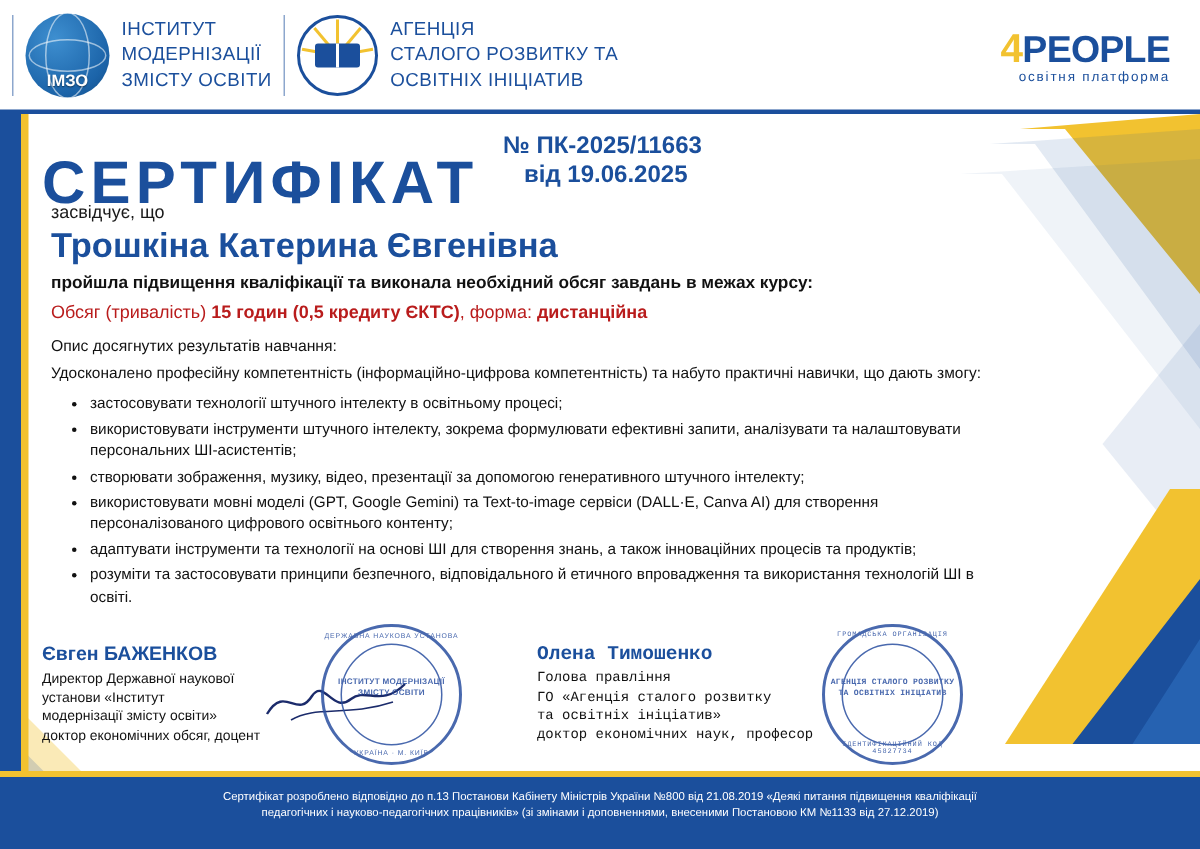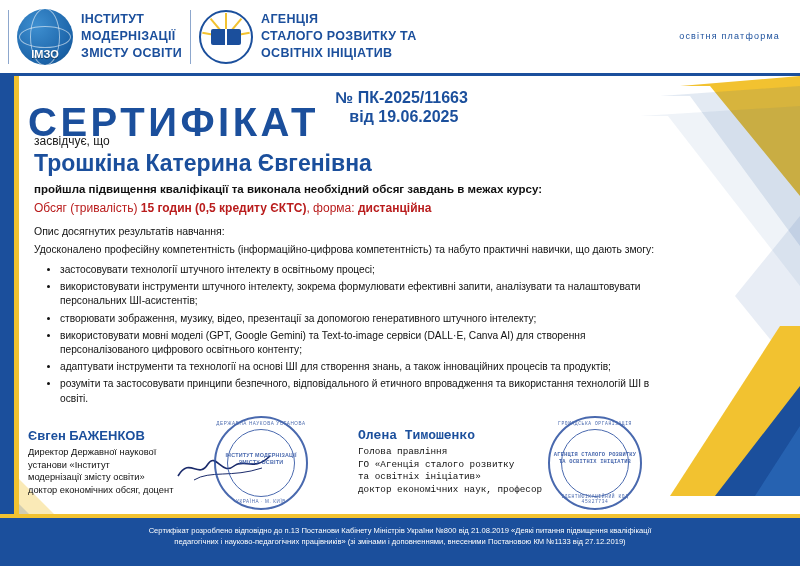--- a/index.html
+++ b/index.html
@@ -62,21 +62,21 @@
     overflow: hidden;
   }
   .imzo-globe .mer {
     position: absolute; border: 1px solid rgba(255,255,255,.55); border-radius: 50%;
   }
   .imzo-globe .m1 { left: 13px; top: -1px; width: 30px; height: 58px; }
   .imzo-globe .m2 { left: 2px; top: 17px; width: 52px; height: 22px; }
   .imzo-label { position: relative; z-index: 2; text-shadow: 0 1px 1px rgba(0,0,0,.5); margin-top: 16px; }
 
   .hdr2 .txt, .hdr3 .txt {
-    color: #1b4f9c; font-weight: bold; font-size: 12.5px; line-height: 17px;
+    color: #1b4f9c; font-weight: normal; font-size: 12.5px; line-height: 17px;
     letter-spacing: .3px; margin-left: 8px;
   }
 
   .agency-emblem {
     width: 54px; height: 54px; border-radius: 50%;
     background: #fff; border: 2px solid #1b4f9c;
     position: relative; display: flex; align-items: center; justify-content: center;
   }
   .agency-emblem .book {
     width: 30px; height: 16px; background: #1b4f9c; border-radius: 2px;
@@ -234,20 +234,23 @@
         <span class="book"></span>
       </div>
       <div class="txt">
         <div>АГЕНЦІЯ</div>
         <div>СТАЛОГО РОЗВИТКУ ТА</div>
         <div>ОСВІТНІХ ІНІЦІАТИВ</div>
       </div>
     </div>
 
     <div class="brand">
+      <div class="b1">
+        <span class="four">4</span><span>PEOPLE</span>
+      </div>
       <div class="b2">освітня платформа</div>
     </div>
   </div>
 
   <div class="body">
 
     <div class="title-row">
       <span class="title">СЕРТИФІКАТ</span>
       <span class="title-num">
         <span>№ ПК-2025/11663</span>

